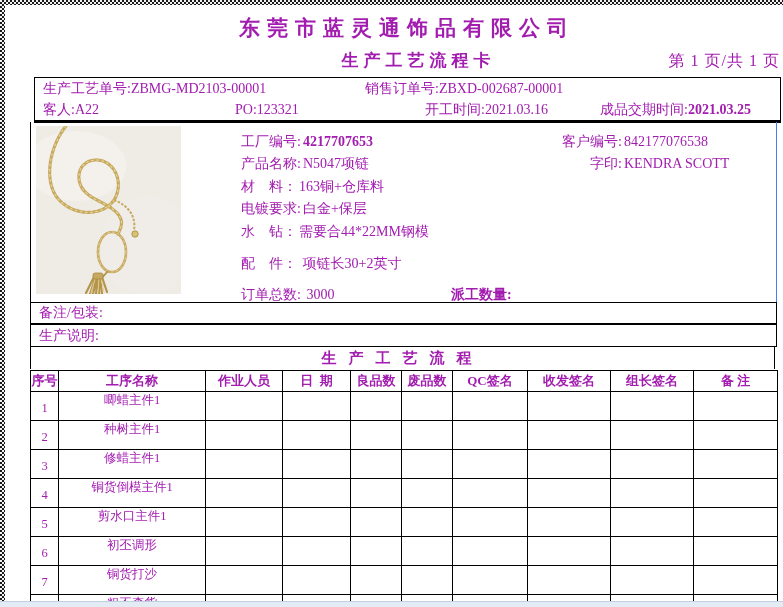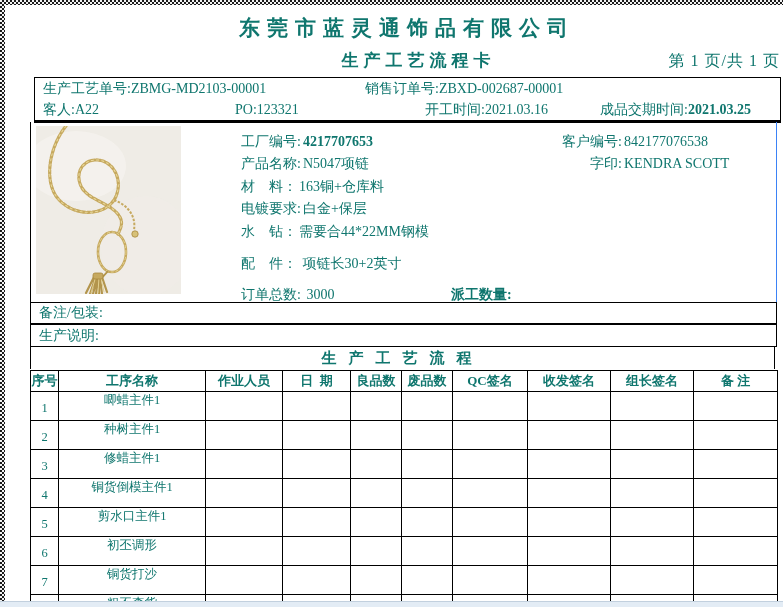--- a/index.html
+++ b/index.html
@@ -1,17 +1,17 @@
 <!DOCTYPE html>
 <html><head>
 <meta charset="utf-8">
 <style>
   html,body{margin:0;padding:0;background:#fff;width:783px;height:607px;overflow:hidden;}
   .screen{position:absolute;top:0;left:0;width:783px;height:607px;overflow:hidden;
-          font-family:"Liberation Serif","DejaVu Serif",serif;color:#0f766e;background:#fff;}
+          font-family:"Liberation Serif","DejaVu Serif",serif;color:#a21caf;background:#fff;}
   .checker{position:absolute;background:repeating-conic-gradient(#1a1a1a 0% 25%,#f2f2f2 0% 50%);background-size:4px 4px;}
   .checker.top{top:0;left:0;width:783px;height:5px;}
   .checker.left{top:0;left:0;width:5px;height:607px;}
   .company{position:absolute;top:14px;left:30px;width:747px;text-align:center;
            font-size:21px;font-weight:bold;letter-spacing:7px;padding-left:7px;box-sizing:border-box;}
   .subrow{position:absolute;top:49px;left:45px;width:747px;text-align:center;}
   .doc-title{font-size:17px;font-weight:bold;letter-spacing:5px;}
   .page-info{position:absolute;right:12px;bottom:0;font-size:16px;letter-spacing:1px;}
   .order-box{position:absolute;top:77px;left:34px;width:745px;height:42px;
              border:1px solid #000;border-bottom:3px solid #000;font-size:14px;}

